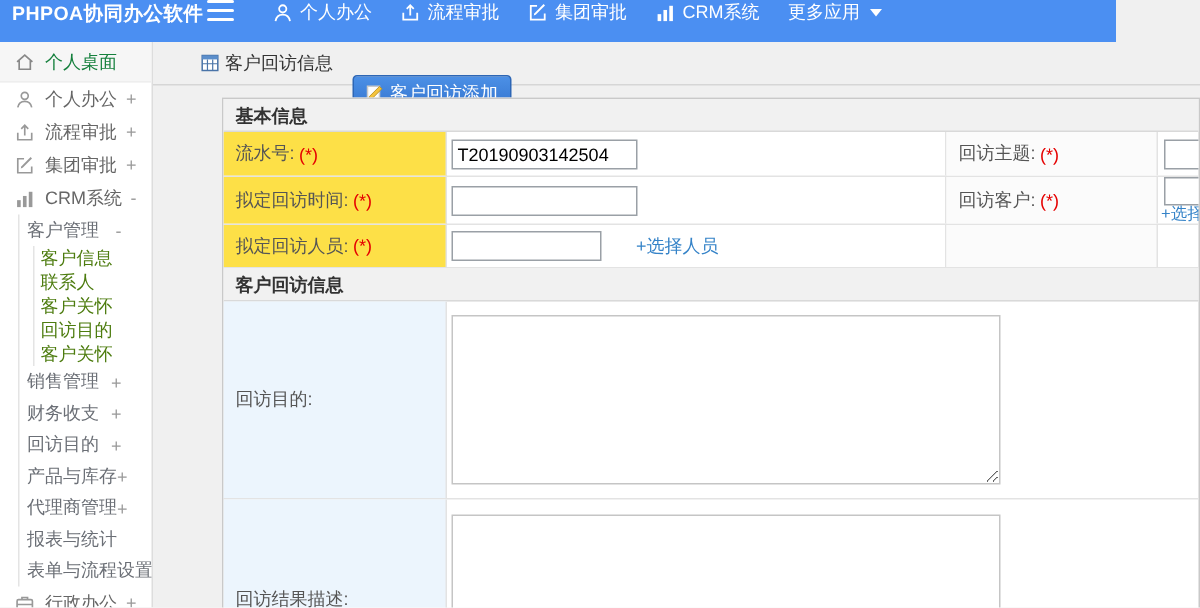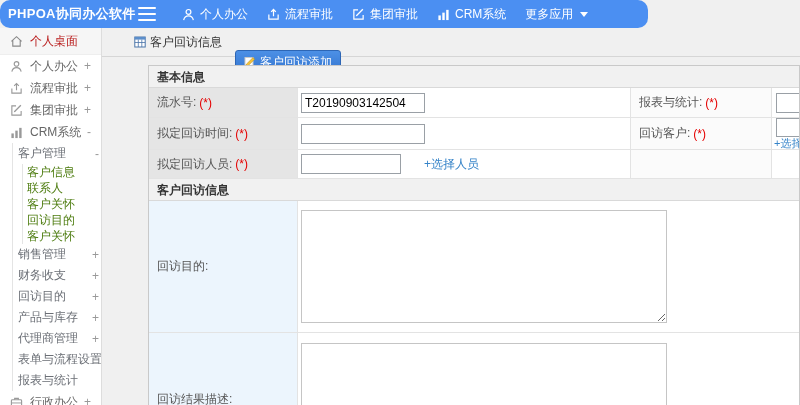--- a/index.html
+++ b/index.html
@@ -1,64 +1,64 @@
 <!DOCTYPE html>
 <html><head>
 <meta charset="utf-8">
 <style>
   * { margin:0; padding:0; box-sizing:border-box; }
   html,body { width:800px; height:405px; overflow:hidden; background:#f0f0f0;
               font-family:"Liberation Sans","DejaVu Sans",sans-serif; font-size:12px; }
   .screen { position:relative; width:800px; height:405px; overflow:hidden; }
 
   
-  .topbar { position:absolute; top:0; left:0; width:648px; height:28px;
-            background:#4b8ff2; color:#fff; display:flex; align-items:center;border-radius:10px; }
+  .topbar { position:absolute; top:0; left:0; width:744px; height:28px;
+            background:#4b8ff2; color:#fff; display:flex; align-items:flex-start; }
   .brand { width:138px; padding-left:8px; font-size:13px; font-weight:bold; letter-spacing:.3px; white-space:nowrap; }
   .hamburger { width:18px; height:14px; margin:0 14px 0 0; display:flex; flex-direction:column;
                justify-content:space-between; cursor:pointer; }
   .hamburger i { display:block; height:2px; background:#fff; border-radius:1px; }
   .topnav { display:flex; align-items:center; gap:19px; margin-left:12px; }
   .nav-item { display:flex; align-items:center; gap:5px; color:#fff; cursor:pointer; white-space:nowrap; }
   .nav-item svg { display:block; }
   .caret { width:0; height:0; border-left:4px solid transparent; border-right:4px solid transparent;
            border-top:5px solid #fff; margin-left:2px; }
 
   
   .sidebar { position:absolute; top:28px; left:0; width:102px; height:377px;
              background:#fff; border-right:1px solid #ddd; color:#666; overflow:hidden; }
   .side-row { display:flex; align-items:center; cursor:pointer; white-space:nowrap; }
   .side-row .exp { margin-left:auto; color:#999; font-size:12px; }
-  .side-top { height:27px; padding:0 10px; background:#f6f6f6; border-bottom:1px solid #eee; color:#b91c1c; }
+  .side-top { height:27px; padding:0 10px; background:#f6f6f6; border-bottom:1px solid #eee; color:#15803d; }
   .side-lv0 { height:22px; padding:0 10px; }
   .side-lv0 .lbl, .side-top .lbl { margin-left:7px; }
   .icon-g { width:13px; height:13px; flex:0 0 13px; }
   .subtree1 { margin-left:12px; border-left:1px solid #e4e4e4; padding-left:4px; }
-  .side-lv1 { height:21px; padding:0 2px 0 1px; color:#6b6f76; }
+  .side-lv1 { height:21px; padding:0 20px 0 1px; color:#6b6f76; }
   .subtree2 { margin-left:5px; border-left:1px solid #e4e4e4; padding-left:3px; }
   .side-lv2 { height:16px; padding:0 0 0 1px; color:#4d7c0f; }
 
   
   .content { position:absolute; top:28px; left:102px; width:698px; height:377px; background:#f0f0f0; }
   .tabbar { height:29px; border-bottom:1px solid #d6d6d6; display:flex; align-items:center; padding-left:26px; gap:7px; }
   .tab { display:flex; align-items:center; gap:4px; color:#333; cursor:pointer; padding:3px 6px; }
   .tab.active { background:linear-gradient(#4c90e6,#3373cd); border:1px solid #2d66b5; border-radius:3px;
                 color:#fff; padding:3px 8px;margin-top:40px; }
   .tab svg { display:block; }
 
   
   .panel { position:absolute; top:37px; left:46px; width:652px; height:345px;
            background:#fff; border:1px solid #c9c9c9; overflow:hidden; }
   .ptable { width:803px; }
   .sec-h { height:22px; line-height:22px; padding-left:8px; background:#f1f1f1;
            border-bottom:1px solid #d9d9d9; font-weight:bold; color:#333; }
   .trow { display:flex; border-bottom:1px solid #e3e3e3; }
   .cell { border-right:1px solid #e3e3e3; display:flex; align-items:center; }
   .cell:last-child { border-right:none; }
-  .c1 { width:149px; padding-left:8px; background:#e5e5e5; color:#555; }
+  .c1 { width:149px; padding-left:8px; background:#fde047; color:#555; }
   .c2 { width:333px; }
   .c3 { width:141px; padding-left:8px; background:#fbfbfb; color:#555; }
   .c4 { width:180px; }
   .req { color:#e50000; margin-left:3px; }
   .lblblue { background:#ecf5fd !important; }
   input[type=text] { height:20px; border:1px solid #9aa0a6; background:#fff; font-size:12px;
                      padding:0 3px; font-family:inherit; outline:none; }
   .inp-serial { width:124px; margin-left:3px; }
   .inp-time { width:124px; margin-left:3px; }
   .inp-person { width:100px; margin-left:3px; background:#ebebeb; border:1px solid #b3b3b3; }
@@ -219,24 +219,24 @@
       </div>
       <div class="side-row side-lv1">
         <span>产品与库存</span>
         <span class="exp">+</span>
       </div>
       <div class="side-row side-lv1">
         <span>代理商管理</span>
         <span class="exp">+</span>
       </div>
       <div class="side-row side-lv1">
+        <span>报表与统计</span>
+      </div>
+      <div class="side-row side-lv1">
         <span>表单与流程设置</span>
-      </div>
-      <div class="side-row side-lv1">
-        <span>报表与统计</span>
       </div>
     </div>
 
     <div class="side-row side-lv0">
       <span class="icon-g">
         <svg width="13" height="13" viewBox="0 0 14 14">
             <rect x="1.5" y="4" width="11" height="8" rx="1" fill="none" stroke="#999" stroke-width="1.2"></rect>
             <path d="M5 4V2.5h4V4" fill="none" stroke="#999" stroke-width="1.2"></path>
             <path d="M1.5 7.5h11" stroke="#999" stroke-width="1"></path>
           </svg>
@@ -276,21 +276,21 @@
 
         <div class="trow row-r1">
           <div class="cell c1">
             <span>流水号:</span>
               <span class="req">(*)</span>
           </div>
           <div class="cell c2">
             <input type="text" class="inp-serial" value="T20190903142504" style="">
           </div>
           <div class="cell c3">
-            <span>报表与统计:</span>
+            <span>回访主题:</span>
               <span class="req">(*)</span>
           </div>
           <div class="cell c4">
             <input type="text" class="inp-right" style="">
           </div>
         </div>
 
         <div class="trow row-r2">
           <div class="cell c1">
             <span>拟定回访时间:</span>

